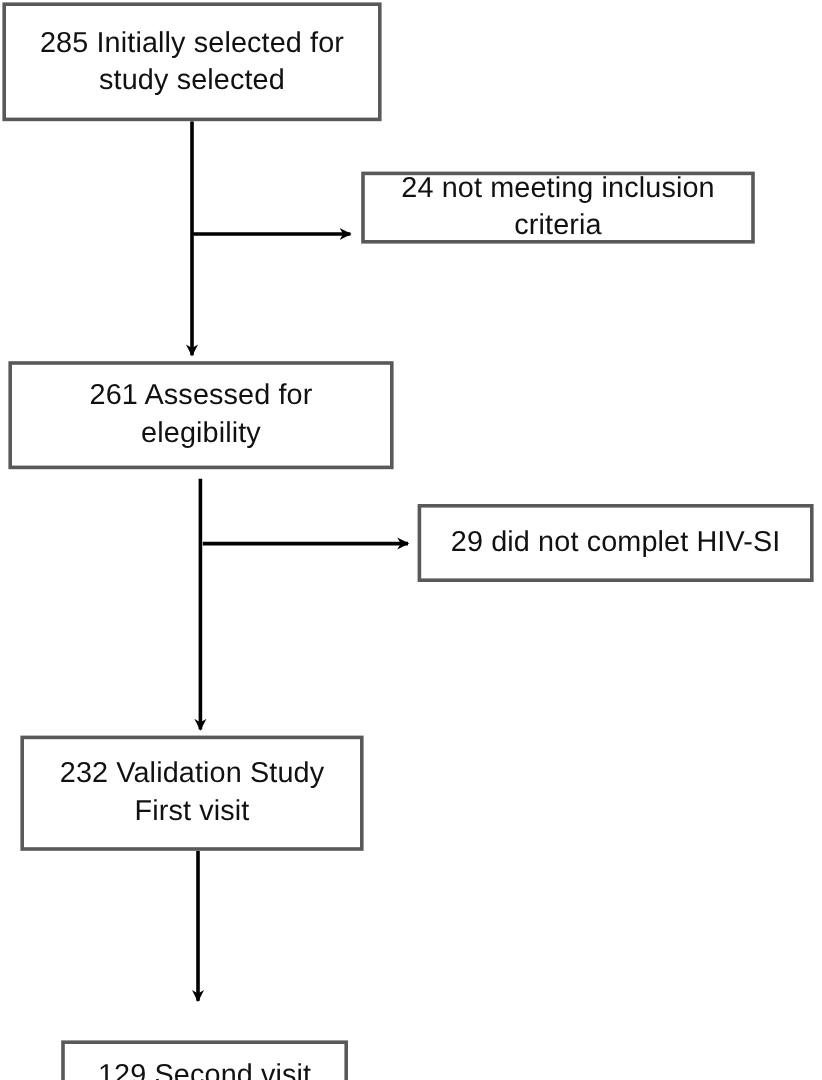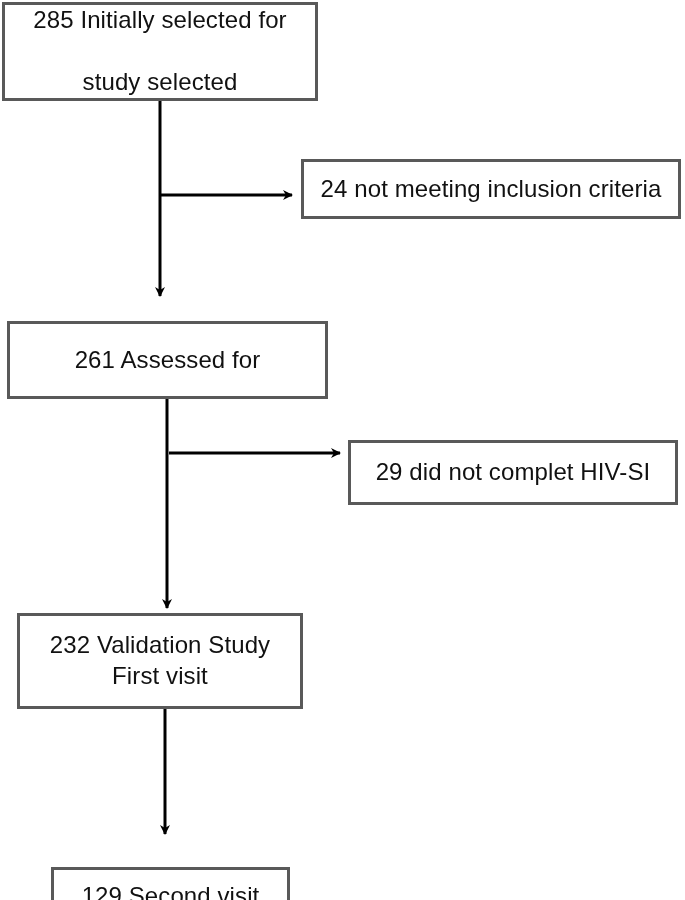--- a/index.html
+++ b/index.html
@@ -41,24 +41,24 @@
   }
   svg.connectors {
     position: absolute;
     left: 0;
     top: 0;
     width: 685px;
     height: 900px;
     pointer-events: none;
   }
   
-  #node-initial    { left: 2px;   top: 2px;   width: 316px; height: 99px; justify-content: space-between; }
-  #node-excl-1     { left: 301px; top: 159px; width: 380px; height: 60px; }
-  #node-assessed   { left: 7px;   top: 301px; width: 321px; height: 78px; margin-top: 20px; }
-  #node-excl-2     { left: 348px; top: 440px; width: 330px; height: 65px; }
+  #node-initial    { left: 2px;   top: 2px;   width: 316px; height: 99px; }
+  #node-excl-1     { left: 301px; top: 143px; width: 328px; height: 60px; }
+  #node-assessed   { left: 7px;   top: 301px; width: 321px; height: 90px; }
+  #node-excl-2     { left: 348px; top: 420px; width: 330px; height: 65px; }
   #node-validation { left: 17px;  top: 613px; width: 286px; height: 96px; }
   #node-second     { left: 51px;  top: 839px; width: 239px; height: 58px; margin-top: 28px; }
 </style>
 </head>
 <body>
 
 <div id="flowchart">
 
   <svg class="connectors" viewBox="0 0 685 900" xmlns="http://www.w3.org/2000/svg">
     <defs>
@@ -82,20 +82,21 @@
     <span class="line-reg">285 Initially selected for</span>
     <span class="line-reg">study selected</span>
   </div>
 
   <div class="node" id="node-excl-1">
     <span class="line-reg">24 not meeting inclusion criteria</span>
   </div>
 
   <div class="node" id="node-assessed">
     <span class="line-reg">261 Assessed for</span>
+    <span class="line-reg">elegibility</span>
   </div>
 
   <div class="node" id="node-excl-2">
     <span class="line-reg">29 did not complet HIV-SI</span>
   </div>
 
   <div class="node" id="node-validation">
     <span class="line-bold">232 Validation Study</span>
     <span class="line-reg">First visit</span>
   </div>

